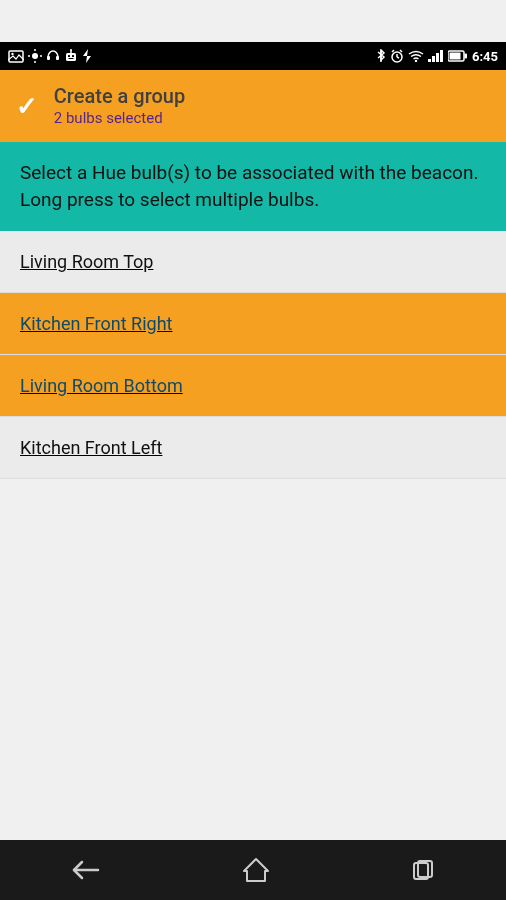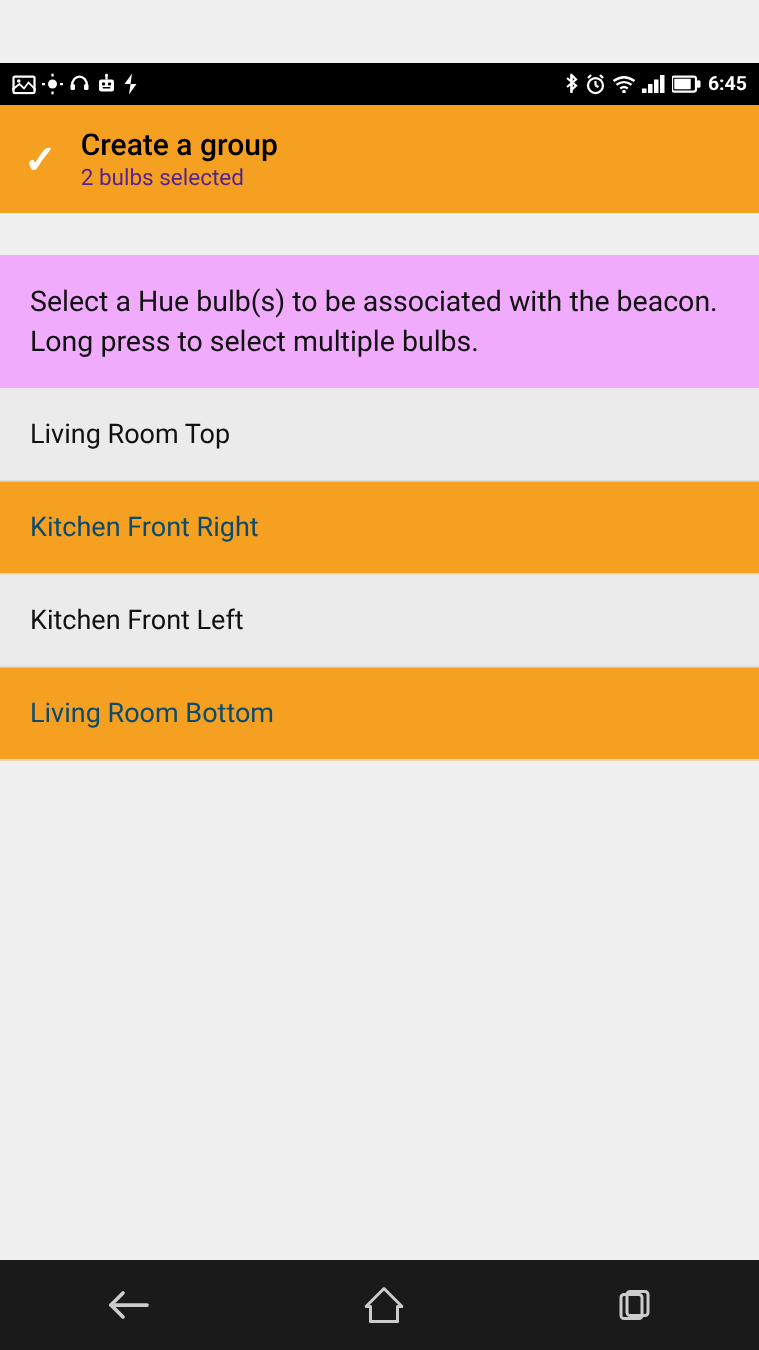--- a/index.html
+++ b/index.html
@@ -67,52 +67,52 @@
       font-weight: bold;
       flex-shrink: 0;
     }
 
     .top-bar-text {
       display: flex;
       flex-direction: column;
     }
 
     .top-bar-title {
-      color: #000000;
+      color: #404040;
       font-size: 20px;
       font-weight: 500;
       line-height: 1.2;
     }
 
     .top-bar-subtitle {
       color: #4c1d95;
       font-size: 15px;
       line-height: 1.4;
       opacity: 0.95;
     }
 
     
     .instructions {
-      background: #f0abfc;
+      background: #14b8a6;
       padding: 18px 20px 18px 20px;
       flex-shrink: 0;
-      margin-top: 28px;
     }
 
     .instructions-text {
       font-size: 19px;
       color: #111;
       line-height: 1.4;
     }
 
     
     .bulb-list {
       flex: 1;
       background: #f0f0f0;
       overflow-y: auto;
+      text-decoration: underline;
     }
 
     .bulb-item {
       background: #ebebeb;
       padding: 20px 20px;
       border-bottom: 1px solid #ddd;
       cursor: pointer;
       font-size: 18px;
       color: #111;
     }
@@ -228,22 +228,22 @@
 </div>
 
 <div class="instructions">
   <p class="instructions-text">Select a Hue bulb(s) to be associated with the beacon. Long press to select multiple bulbs.</p>
 </div>
 
 <div class="bulb-list">
 
 <div class="bulb-item">Living Room Top</div>
     <div class="bulb-item selected">Kitchen Front Right</div>
+    <div class="bulb-item selected">Living Room Bottom</div>
     <div class="bulb-item">Kitchen Front Left</div>
-    <div class="bulb-item selected">Living Room Bottom</div>
   </div>
 
 <div class="bottom-nav">
   <div class="nav-btn">
     <svg width="28" height="20" viewBox="0 0 28 20" fill="none">
       <polyline points="10,2 2,10 10,18" stroke="#ccc" stroke-width="2.5" fill="none" stroke-linejoin="round" stroke-linecap="round"></polyline>
       <line x1="2" y1="10" x2="26" y2="10" stroke="#ccc" stroke-width="2.5" stroke-linecap="round"></line>
     </svg>
   </div>
   <div class="nav-btn">

